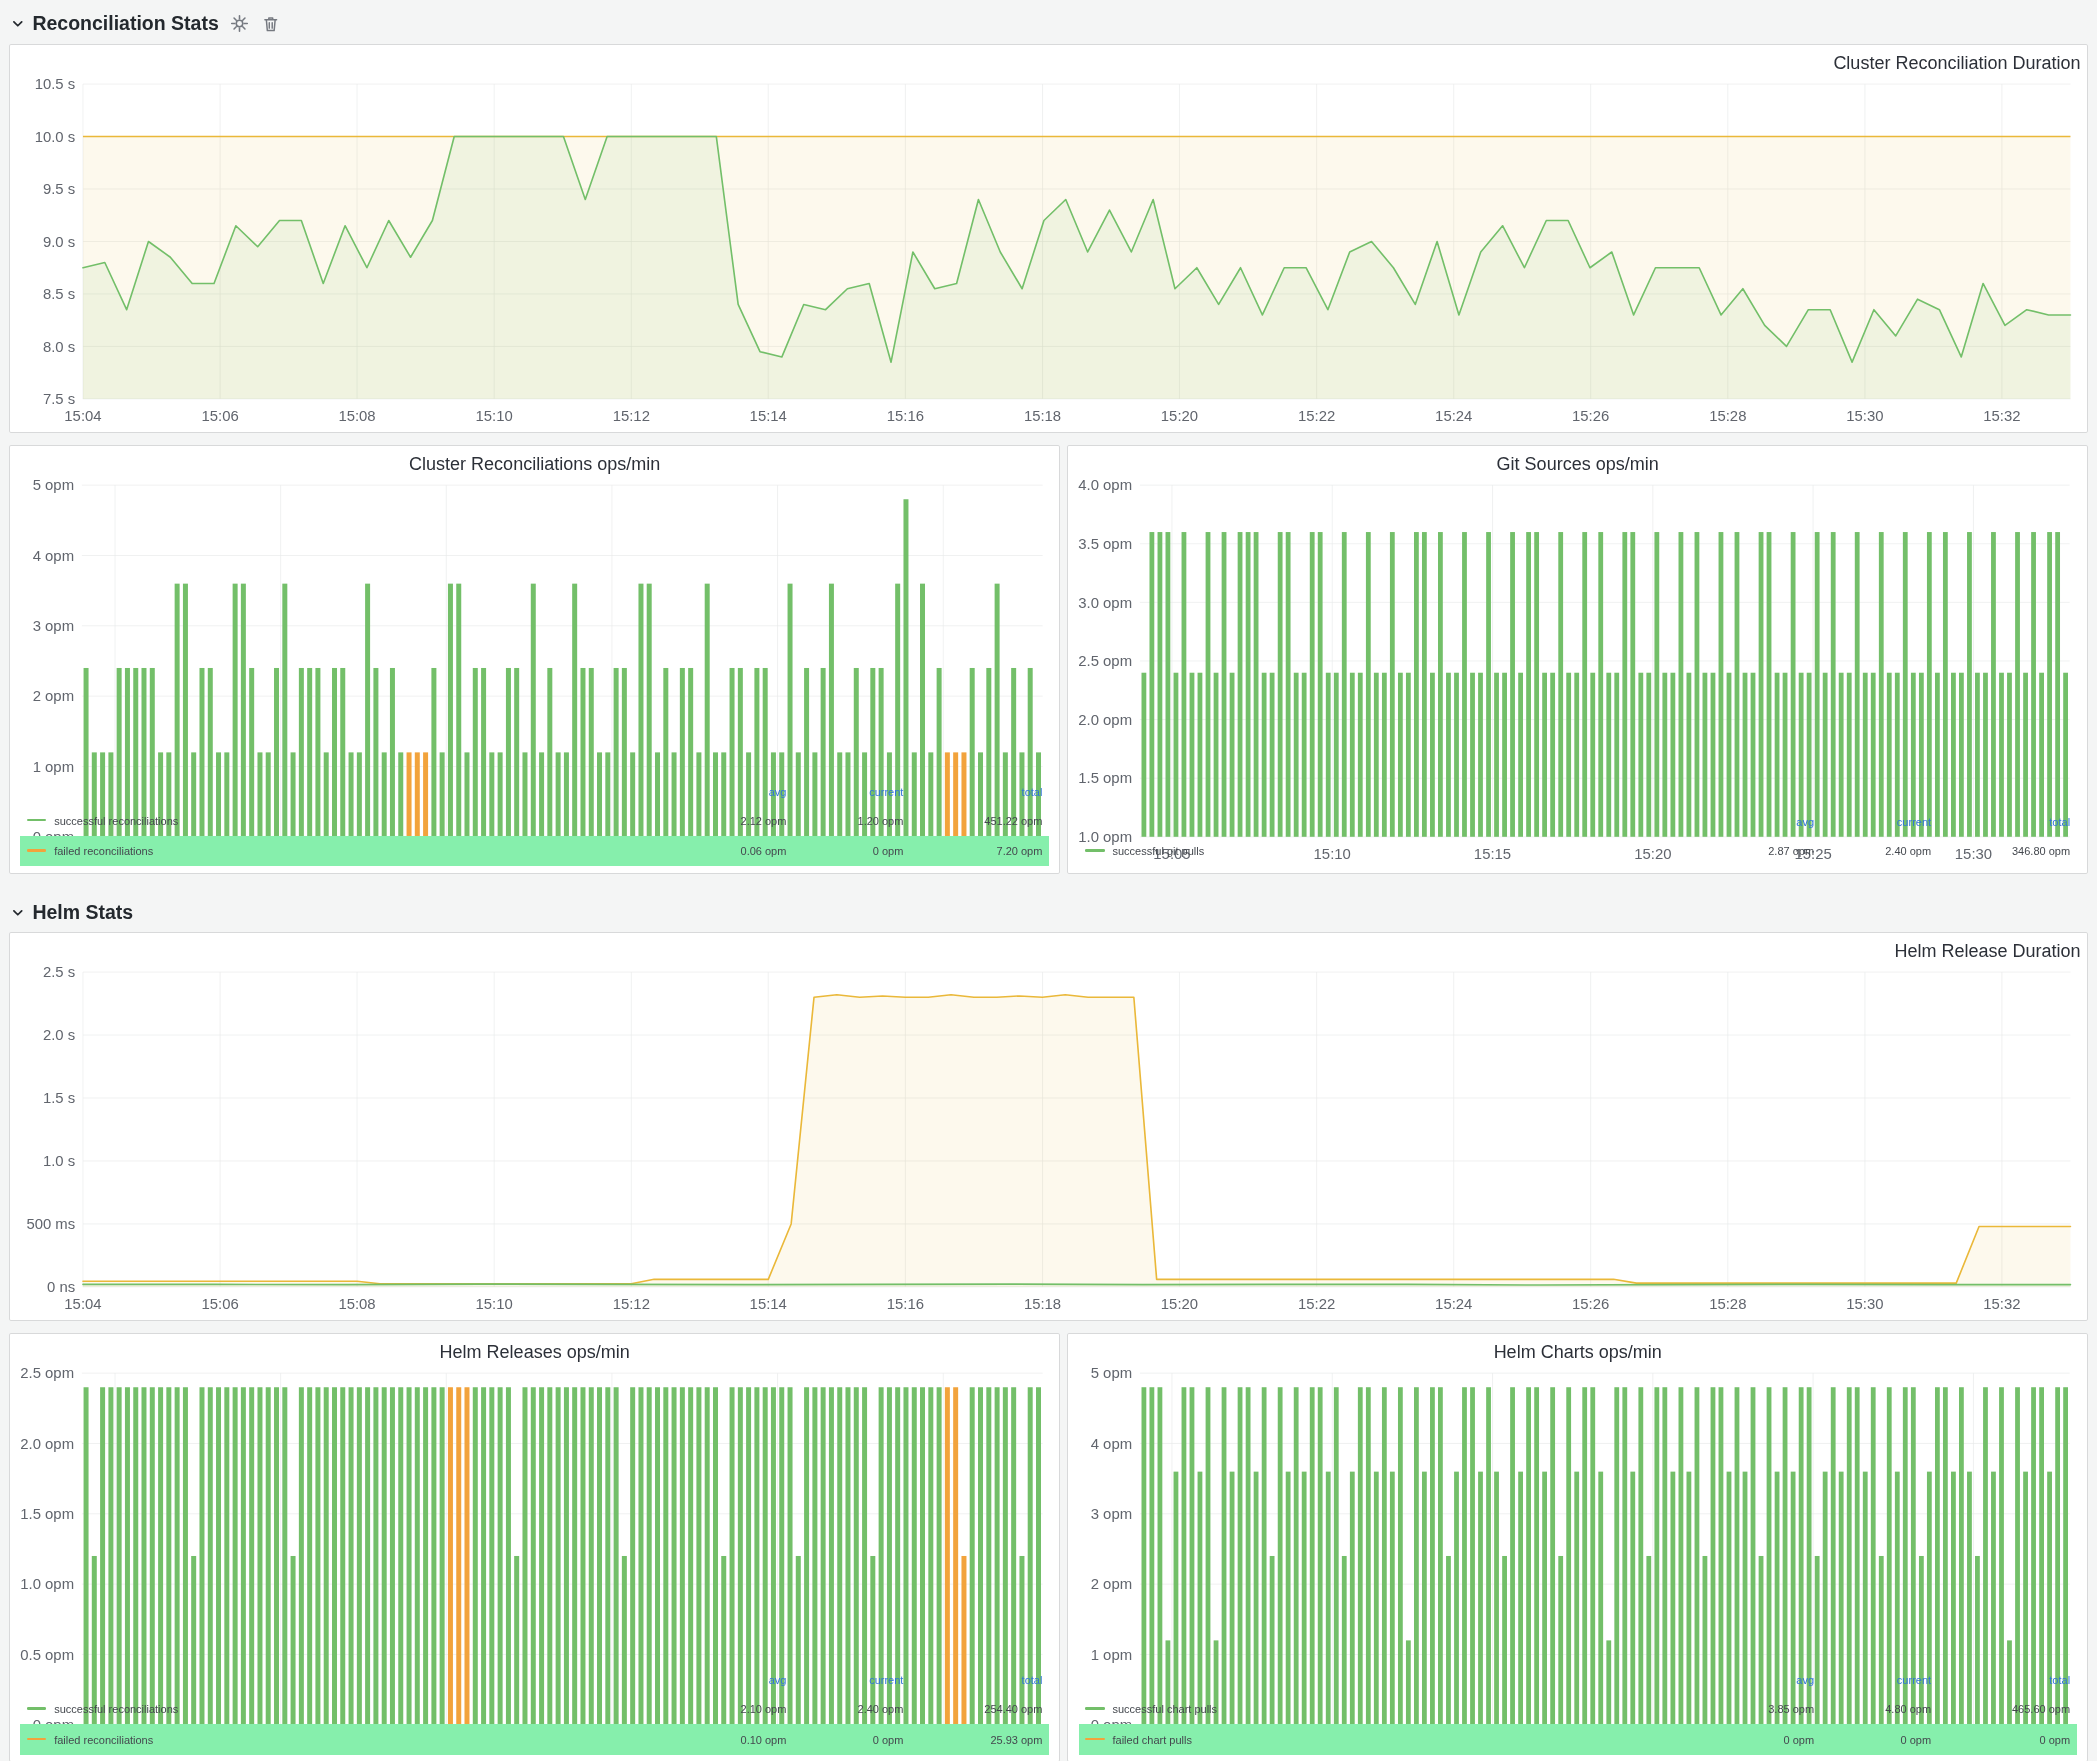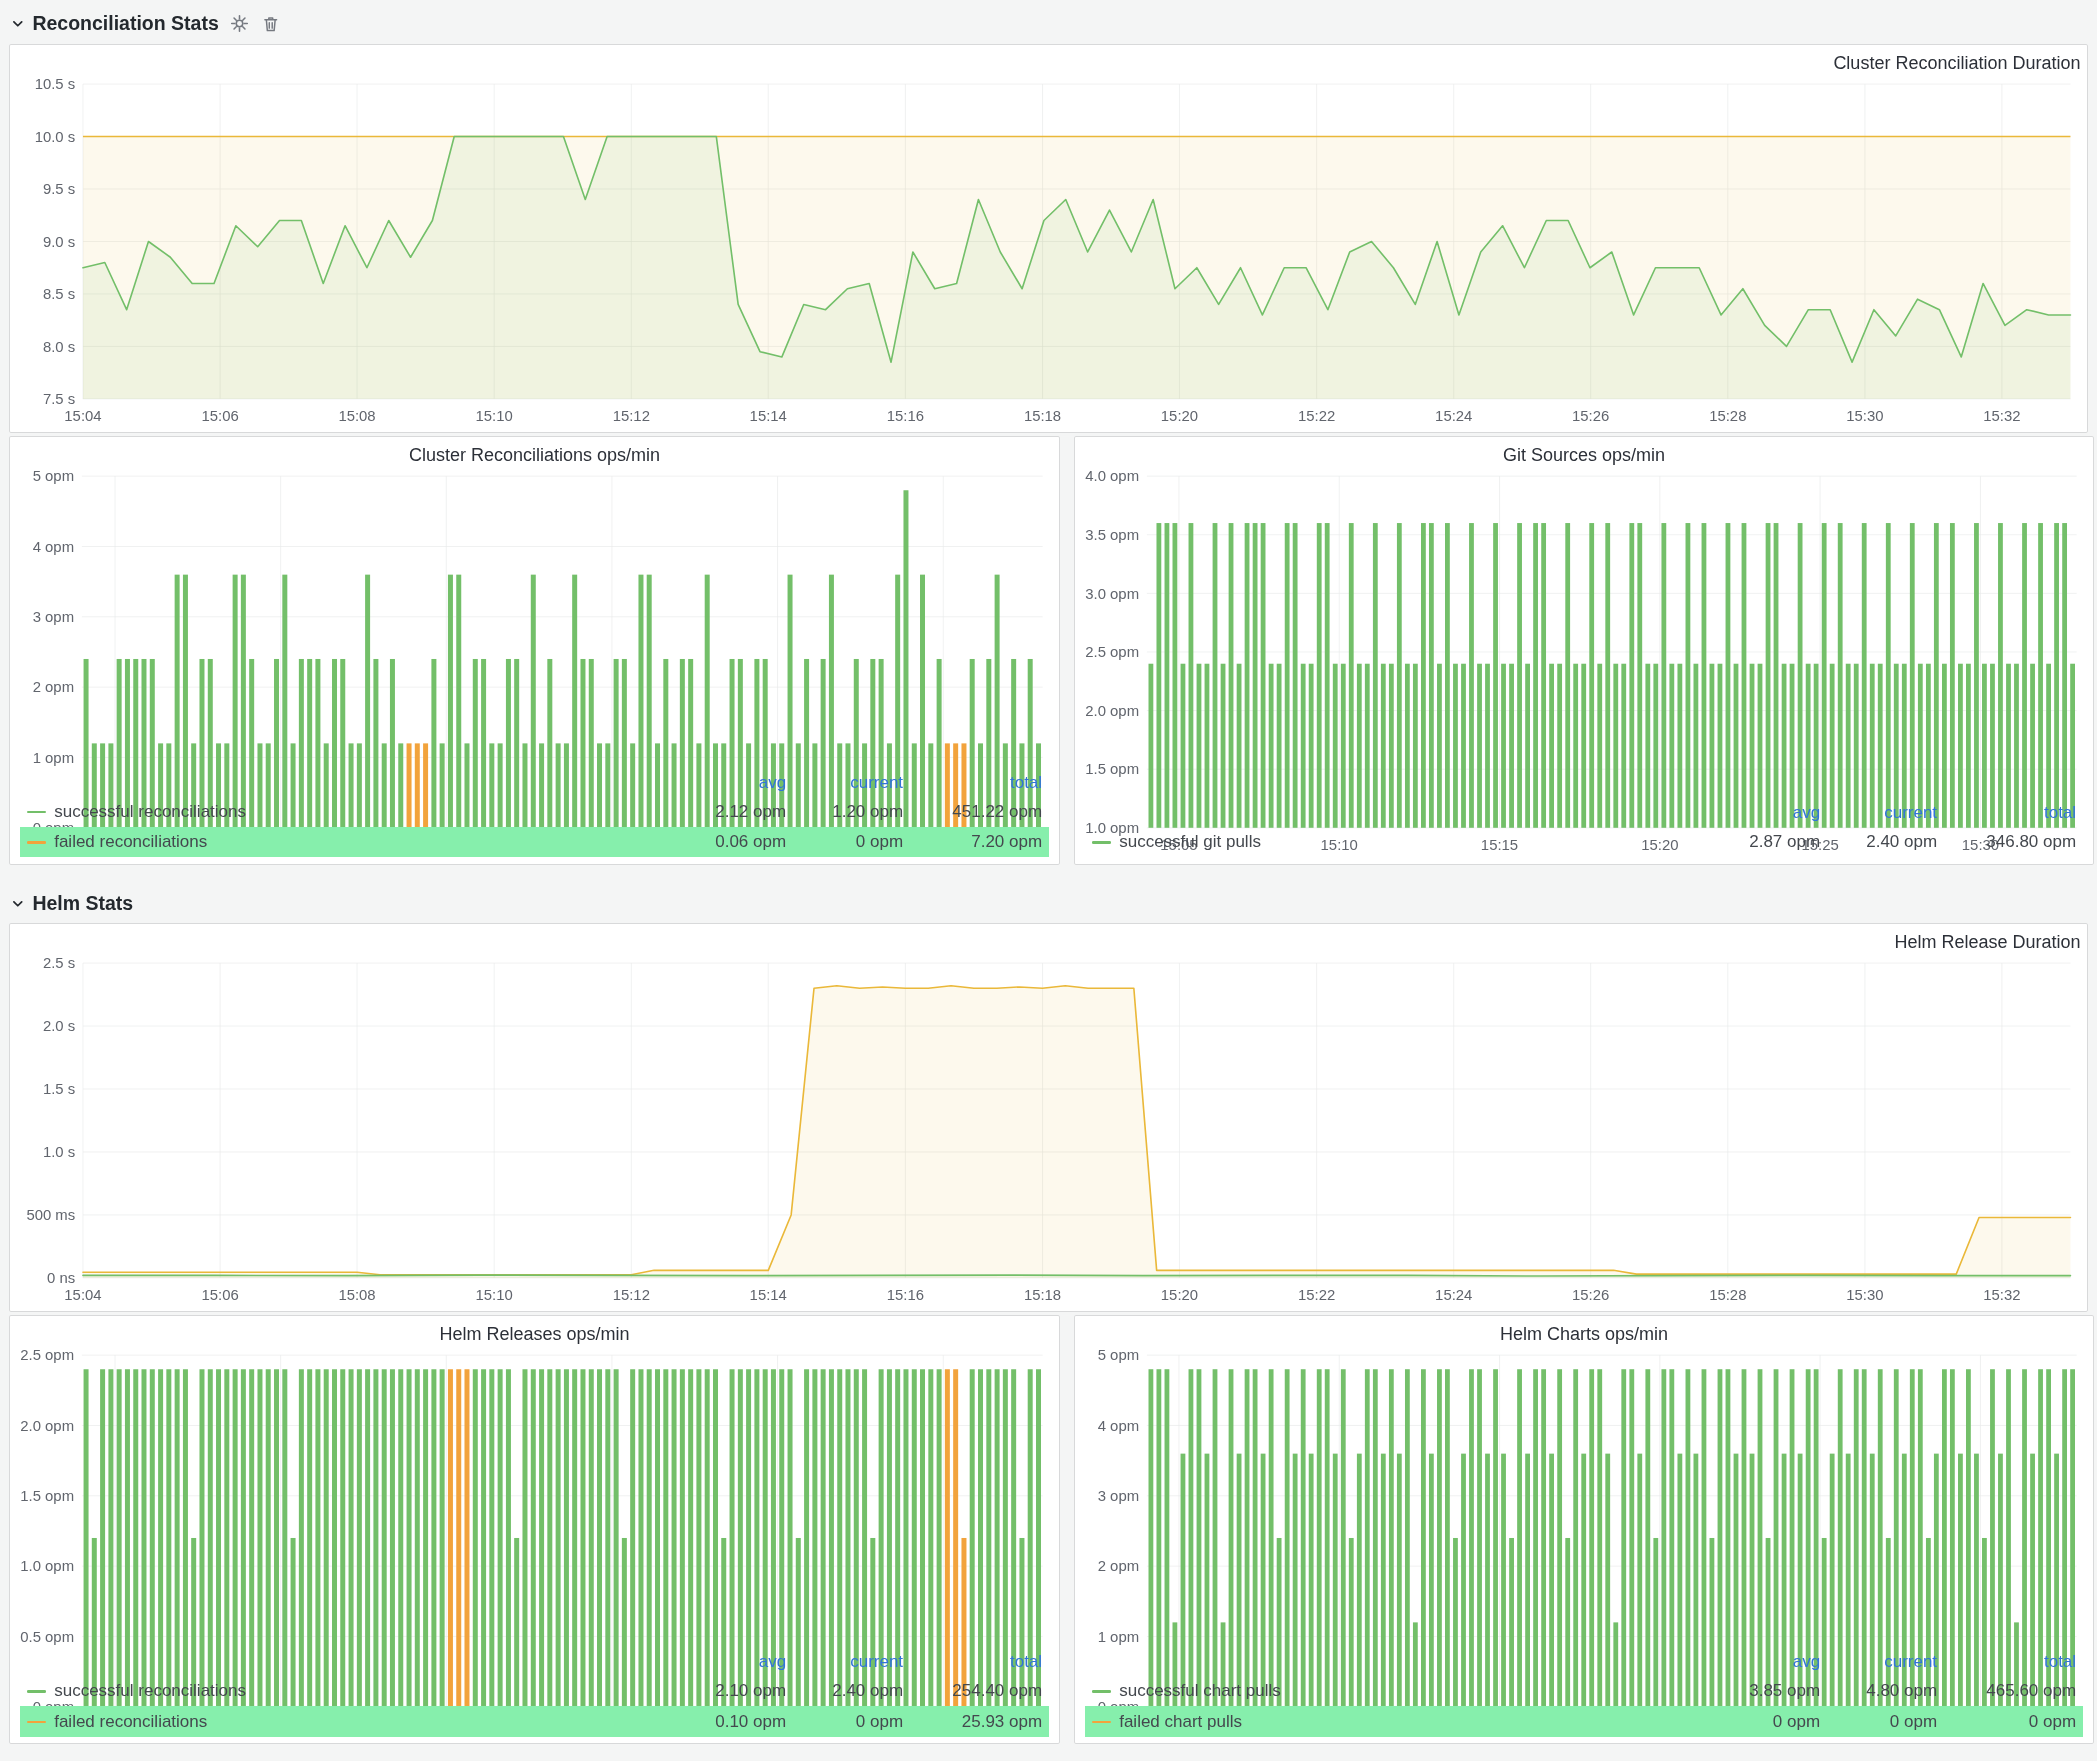--- a/index.html
+++ b/index.html
@@ -23,25 +23,25 @@
     display:flex; flex-direction:column;
     padding:5.2px 6.5px 2.6px;
   }
   .panel-full { height:389px;align-items:flex-end; }
   .panel-half { height:429px; }
   .panel h2 {
     margin:2.6px 0 1.3px; text-align:center;
     font-size:18px; font-weight:500; color:#2c3038;
   }
   .chart { flex:1 1 auto; min-height:0; width:100%; }
-  .grid2 { display:grid; grid-template-columns:1.03fr 1fr; gap:14px; margin-top:3px; }
+  .grid2 { display:grid; grid-template-columns:1.03fr 1fr; gap:7px; margin-top:12px; }
   .legend { padding:0 3.9px 3.9px; }
   .lg-row {
     display:grid; grid-template-columns:1fr 117px 117px 139px;
-    align-items:center; height:30.5px; font-size:17px; color:#44484e; padding:0 6.5px;
+    align-items:center; height:30.5px; font-size:11px; color:#44484e; padding:0 6.5px;
   }
   .lg-head { height:27px; }
   .lg-h { color:#3274d9; font-weight:500; }
   .lg-val { text-align:right; }
   .lg-row.alt { background:#86efac; }
   .sw { display:inline-block; width:19.5px; height:2.6px; border-radius:1.3px; margin-right:7.8px; vertical-align:3.2px; }
   .lg-name { cursor:pointer; }
 </style>
 </head>
 <body>

